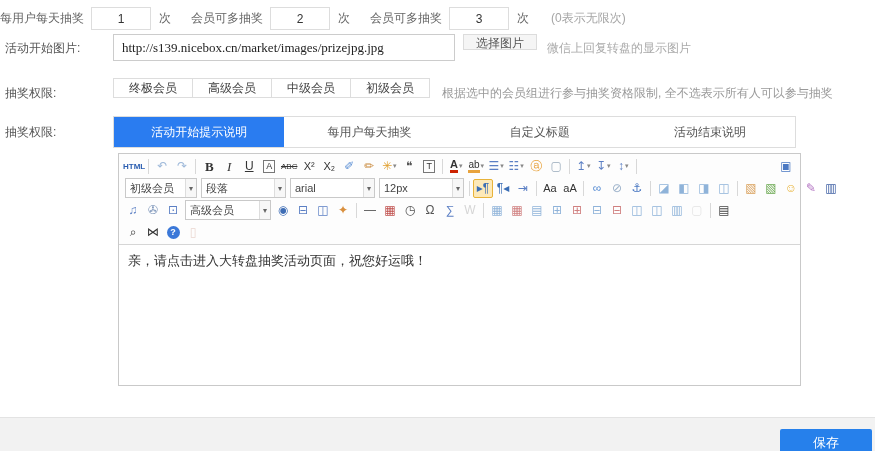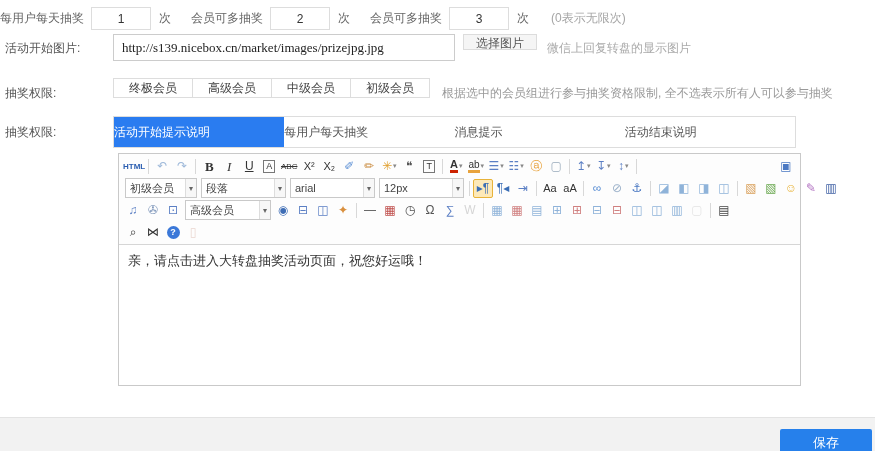--- a/index.html
+++ b/index.html
@@ -32,21 +32,21 @@
   .row-perm .row-label { line-height: 30px; }
   .member-group { display: flex; }
   .member-group button { height: 20px; padding: 0 15px; background: #fff; border: 1px solid #ddd;
       margin-left: -1px; font-size: 12px; color: #444; cursor: pointer; font-family: inherit; }
   .member-group button:first-child { margin-left: 0; }
   .perm-note { margin-left: 12px; line-height: 30px; color: #999; }
 
   .row-msg { margin-top: 8px; }
   .row-msg .row-label { line-height: 32px; }
   .tabs { width: 683px; height: 32px; border: 1px solid #ddd; display: flex; background: #fff; }
-  .tab { flex: 1; line-height: 30px; color: #555; cursor: pointer; }
+  .tab { flex: 1; text-align: center; line-height: 30px; color: #555; cursor: pointer; }
   .tab.active { background: #2a7cf0; color: #fff; }
 
   
   .editor { margin: 5px 0 0 118px; width: 683px; height: 233px; border: 1px solid #c9c9c9; background: #fff; }
   .toolbar { background: #fdfdfd; border-bottom: 1px solid #d6d6d6; padding: 1px 2px; }
   .tb-row { display: flex; align-items: center; height: 22px; padding: 8px 2px; }
   .tb-sep { width: 1px; height: 15px; background: #d8d8d8; margin: 0 3px; flex-shrink: 0; }
   .tb-icon { display: inline-flex; align-items: center; justify-content: center; min-width: 20px;
       height: 19px; cursor: pointer; font-size: 12px; color: #5b7fc4; border-radius: 2px; flex-shrink: 0; }
   .tb-icon .glyph { display: inline-block; line-height: 15px; }
@@ -119,21 +119,21 @@
         <button data-name="member-group-button">初级会员</button>
       </div>
     <span class="perm-note" data-name="permission-note">根据选中的会员组进行参与抽奖资格限制, 全不选表示所有人可以参与抽奖</span>
   </div>
 
   <div class="form-row row-msg" data-name="message-row">
     <div class="row-label" data-name="message-row-label">抽奖权限:</div>
     <div class="tabs" id="msg-tabs" data-name="message-tabs">
         <div class="tab active" data-name="message-tab">活动开始提示说明</div>
         <div class="tab" data-name="message-tab">每用户每天抽奖</div>
-        <div class="tab" data-name="message-tab">消息提示</div>
+        <div class="tab" data-name="message-tab">自定义标题</div>
         <div class="tab" data-name="message-tab">活动结束说明</div>
       </div>
   </div>
 
   <div class="editor" data-name="rich-text-editor">
     <div class="toolbar" id="editor-toolbar" data-name="editor-toolbar">
         <div class="tb-row">
           <span class="tb-icon g-html" data-name="html-source-icon">
             <span class="glyph">HTML</span>
           </span>

